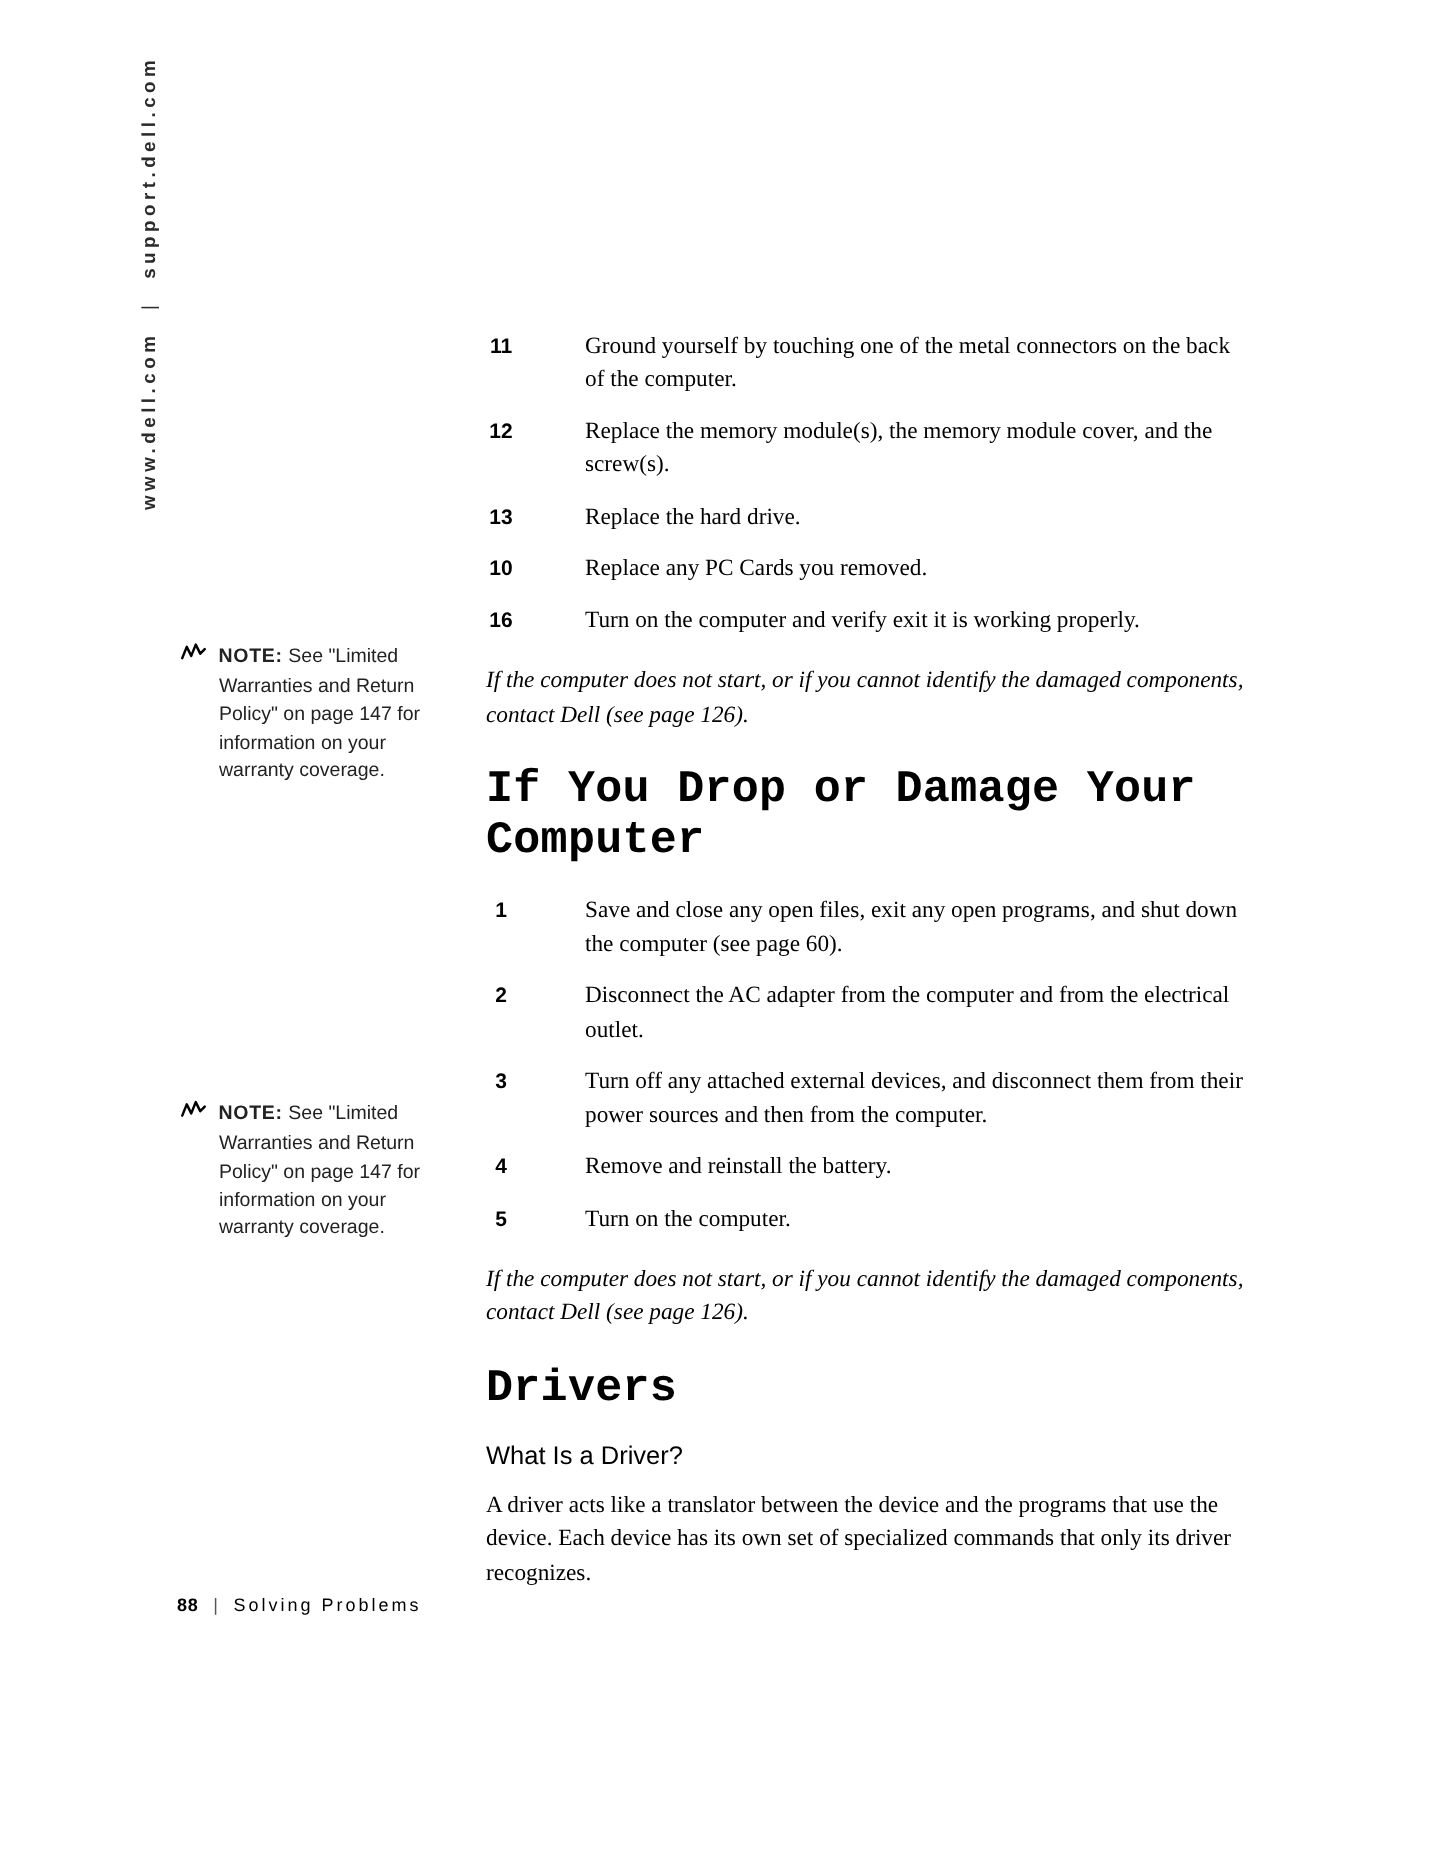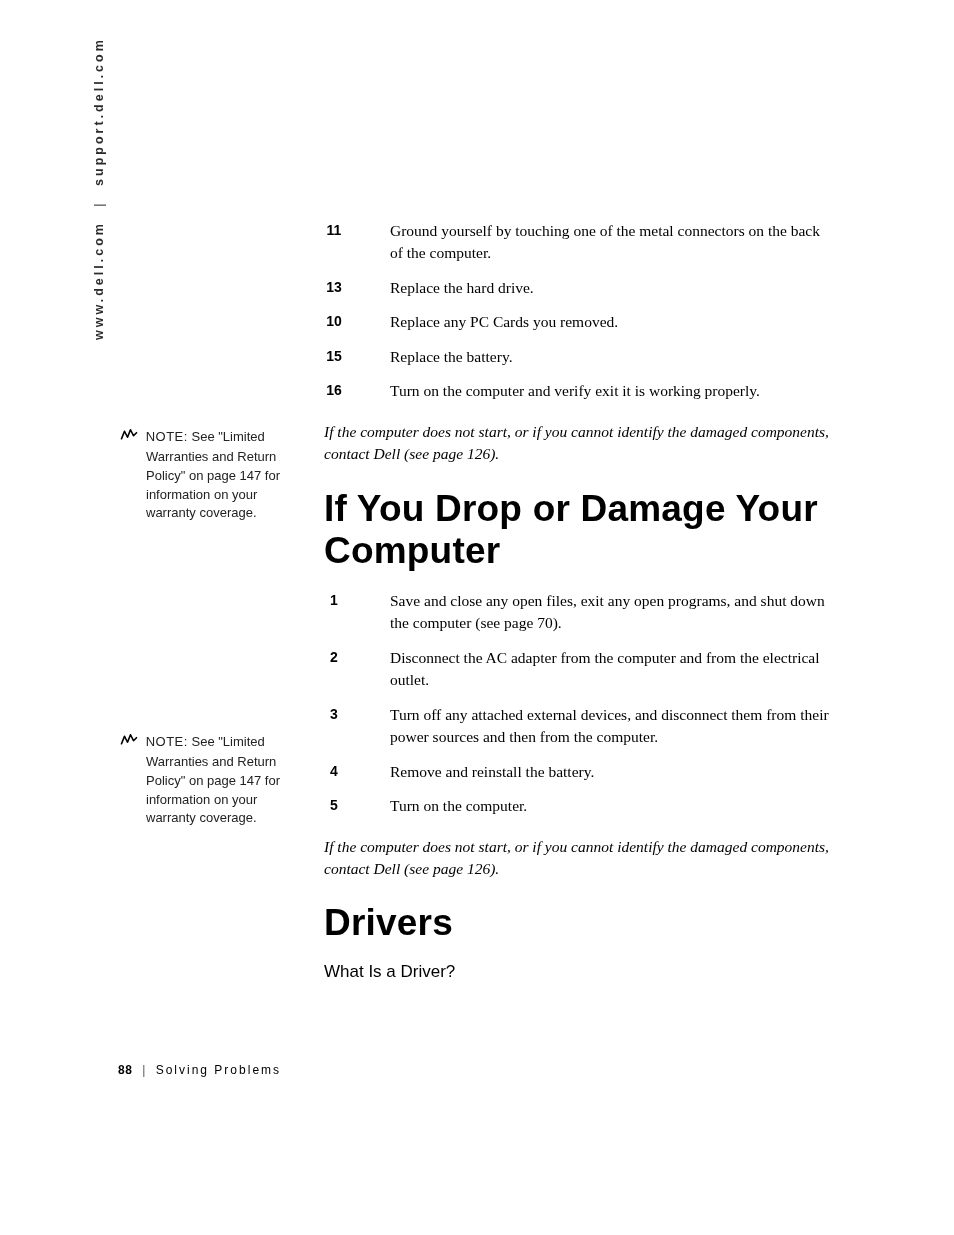--- a/index.html
+++ b/index.html
@@ -28,21 +28,21 @@
     line-height: 1.45;
     color: #222;
   }
   .note .note-icon {
     display: inline-block;
     vertical-align: top;
     margin-left: -26px;
     margin-right: 4px;
   }
   .note .note-icon svg { width: 18px; height: 14px; }
-  .note .note-label { font-weight: 400; letter-spacing: 0.5px; }
+  .note .note-label { font-weight: 700; letter-spacing: 0.5px; }
   .content {
     position: absolute;
     left: 324px;
     top: 220px;
     width: 508px;
   }
   .ol-step { display: flex; margin-bottom: 12px; }
   .ol-step .num {
     width: 34px;
     flex: 0 0 34px;
@@ -60,23 +60,23 @@
     margin-left: 32px;
   }
   .para {
     font-size: 15.5px;
     line-height: 1.45;
     margin-top: 18px;
     margin-bottom: 22px;
     font-style: italic;
   }
   h1.sec {
-    font-family: Liberation Sans, sans-serif;
+    font-family: Liberation Mono, monospace;
     font-weight: 900;
-    font-size: 37px;
+    font-size: 30px;
     margin-top: 16px;
     margin-bottom: 18px;
     letter-spacing: 0.2px;
   }
   h2.sub {
     font-family: "Trebuchet MS", Arial, sans-serif;
     font-weight: 400;
     font-size: 17px;
     margin-top: 14px;
     margin-bottom: 12px;
@@ -129,43 +129,43 @@
     <span>See "Limited Warranties and Return Policy" on page 147 for information on your warranty coverage.</span>
   </div>
 
   <div class="content">
 
     <div class="ol-step">
       <div class="num">11</div>
       <div class="body">Ground yourself by touching one of the metal connectors on the back of the computer.</div>
     </div>
     <div class="ol-step">
+      <div class="num">12</div>
+      <div class="body">Replace the memory module(s), the memory module cover, and the screw(s).</div>
+    </div>
+    <div class="ol-step">
       <div class="num">13</div>
       <div class="body">Replace the hard drive.</div>
     </div>
     <div class="ol-step">
       <div class="num">10</div>
       <div class="body">Replace any PC Cards you removed.</div>
-    </div>
-    <div class="ol-step">
-      <div class="num">15</div>
-      <div class="body">Replace the battery.</div>
     </div>
     <div class="ol-step">
       <div class="num">16</div>
       <div class="body">Turn on the computer and verify exit it is working properly.</div>
     </div>
 
     <div class="para">If the computer does not start, or if you cannot identify the damaged components, contact Dell (see page 126).</div>
 
     <h1 class="sec">If You Drop or Damage Your Computer</h1>
 
     <div class="ol-step">
       <div class="num">1</div>
-      <div class="body">Save and close any open files, exit any open programs, and shut down the computer (see page 70).</div>
+      <div class="body">Save and close any open files, exit any open programs, and shut down the computer (see page 60).</div>
     </div>
     <div class="ol-step">
       <div class="num">2</div>
       <div class="body">Disconnect the AC adapter from the computer and from the electrical outlet.</div>
     </div>
     <div class="ol-step">
       <div class="num">3</div>
       <div class="body">Turn off any attached external devices, and disconnect them from their power sources and then from the computer.</div>
     </div>
     <div class="ol-step">
@@ -176,20 +176,21 @@
       <div class="num">5</div>
       <div class="body">Turn on the computer.</div>
     </div>
 
     <div class="para">If the computer does not start, or if you cannot identify the damaged components, contact Dell (see page 126).</div>
 
     <h1 class="sec">Drivers</h1>
 
     <h2 class="sub">What Is a Driver?</h2>
 
+    <div class="body-para">A driver acts like a translator between the device and the programs that use the device. Each device has its own set of specialized commands that only its driver recognizes.</div>
 
   </div>
 
   <div class="footer">
     <span class="pg">88</span>
     <span class="pipe">|</span>
     <span class="label">Solving Problems</span>
   </div>
 
 </div>

